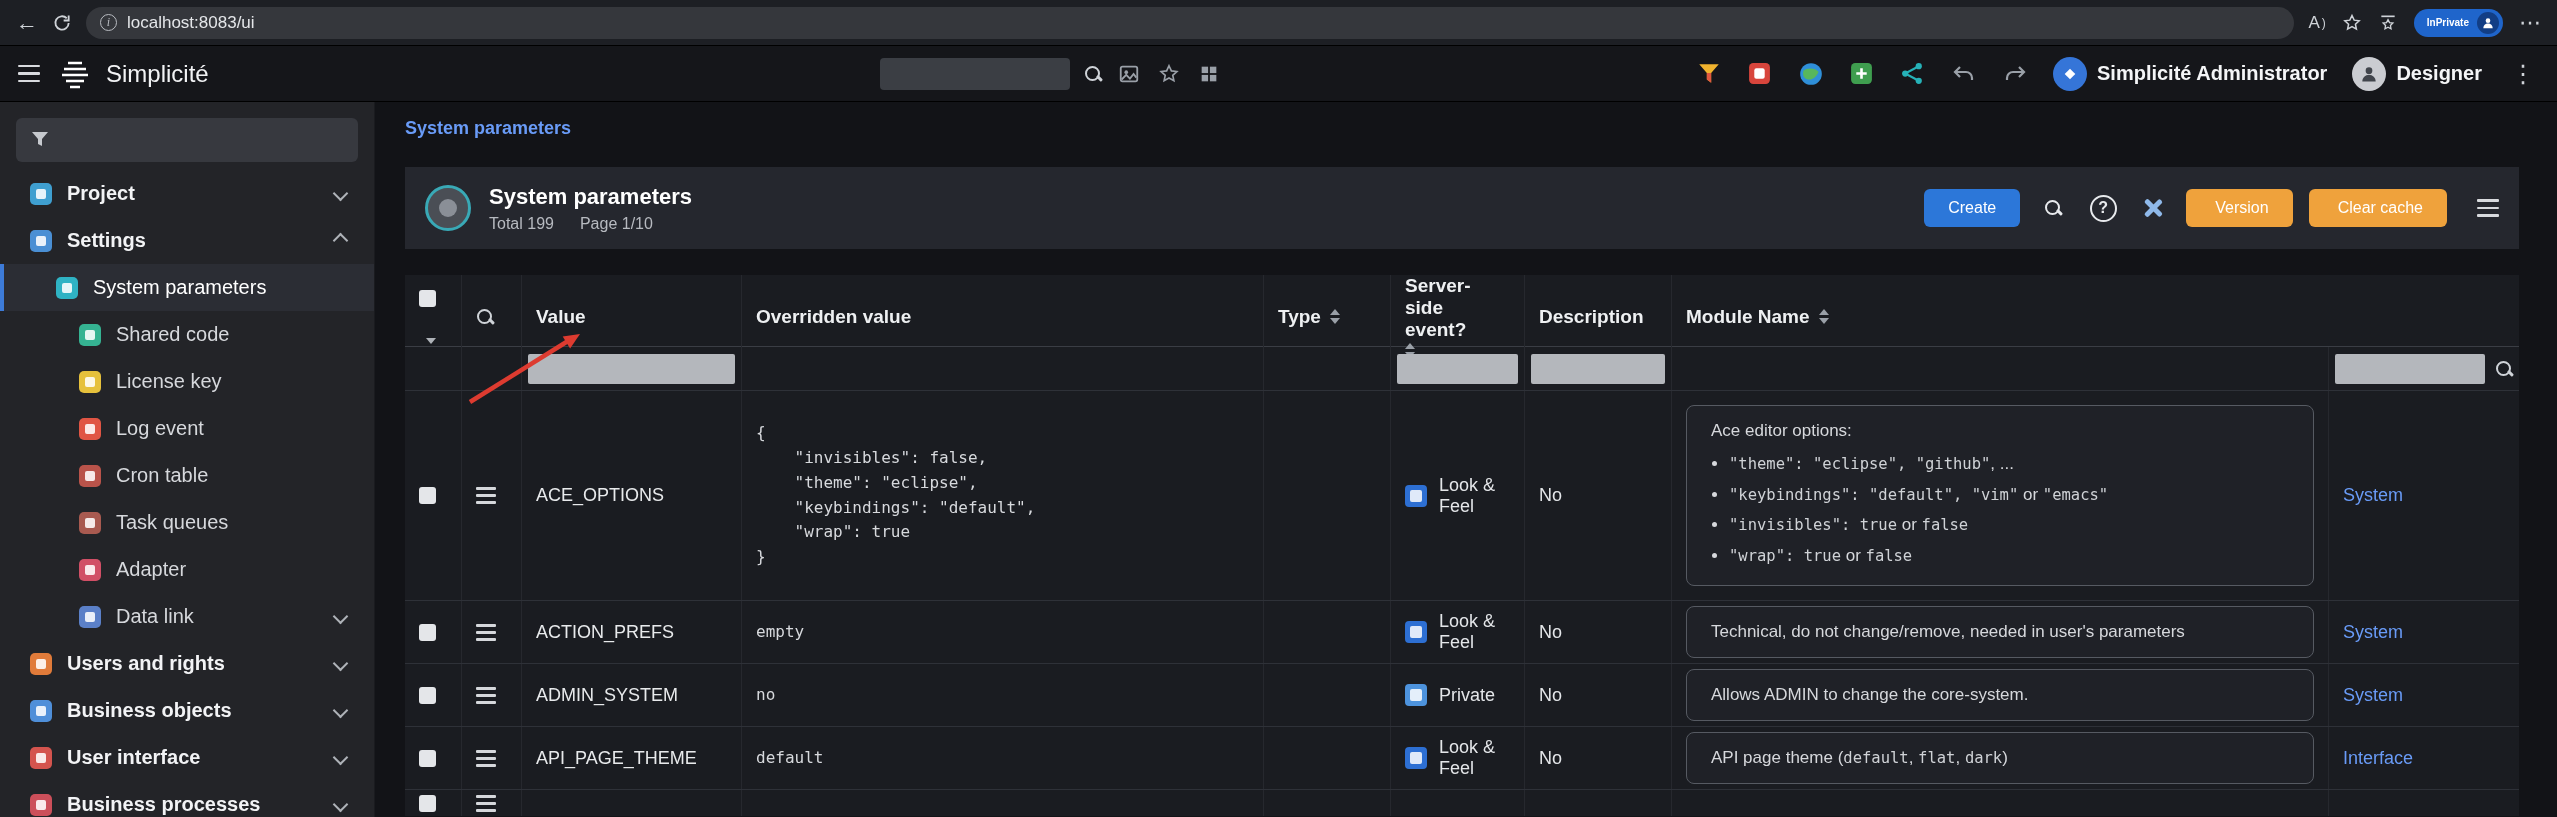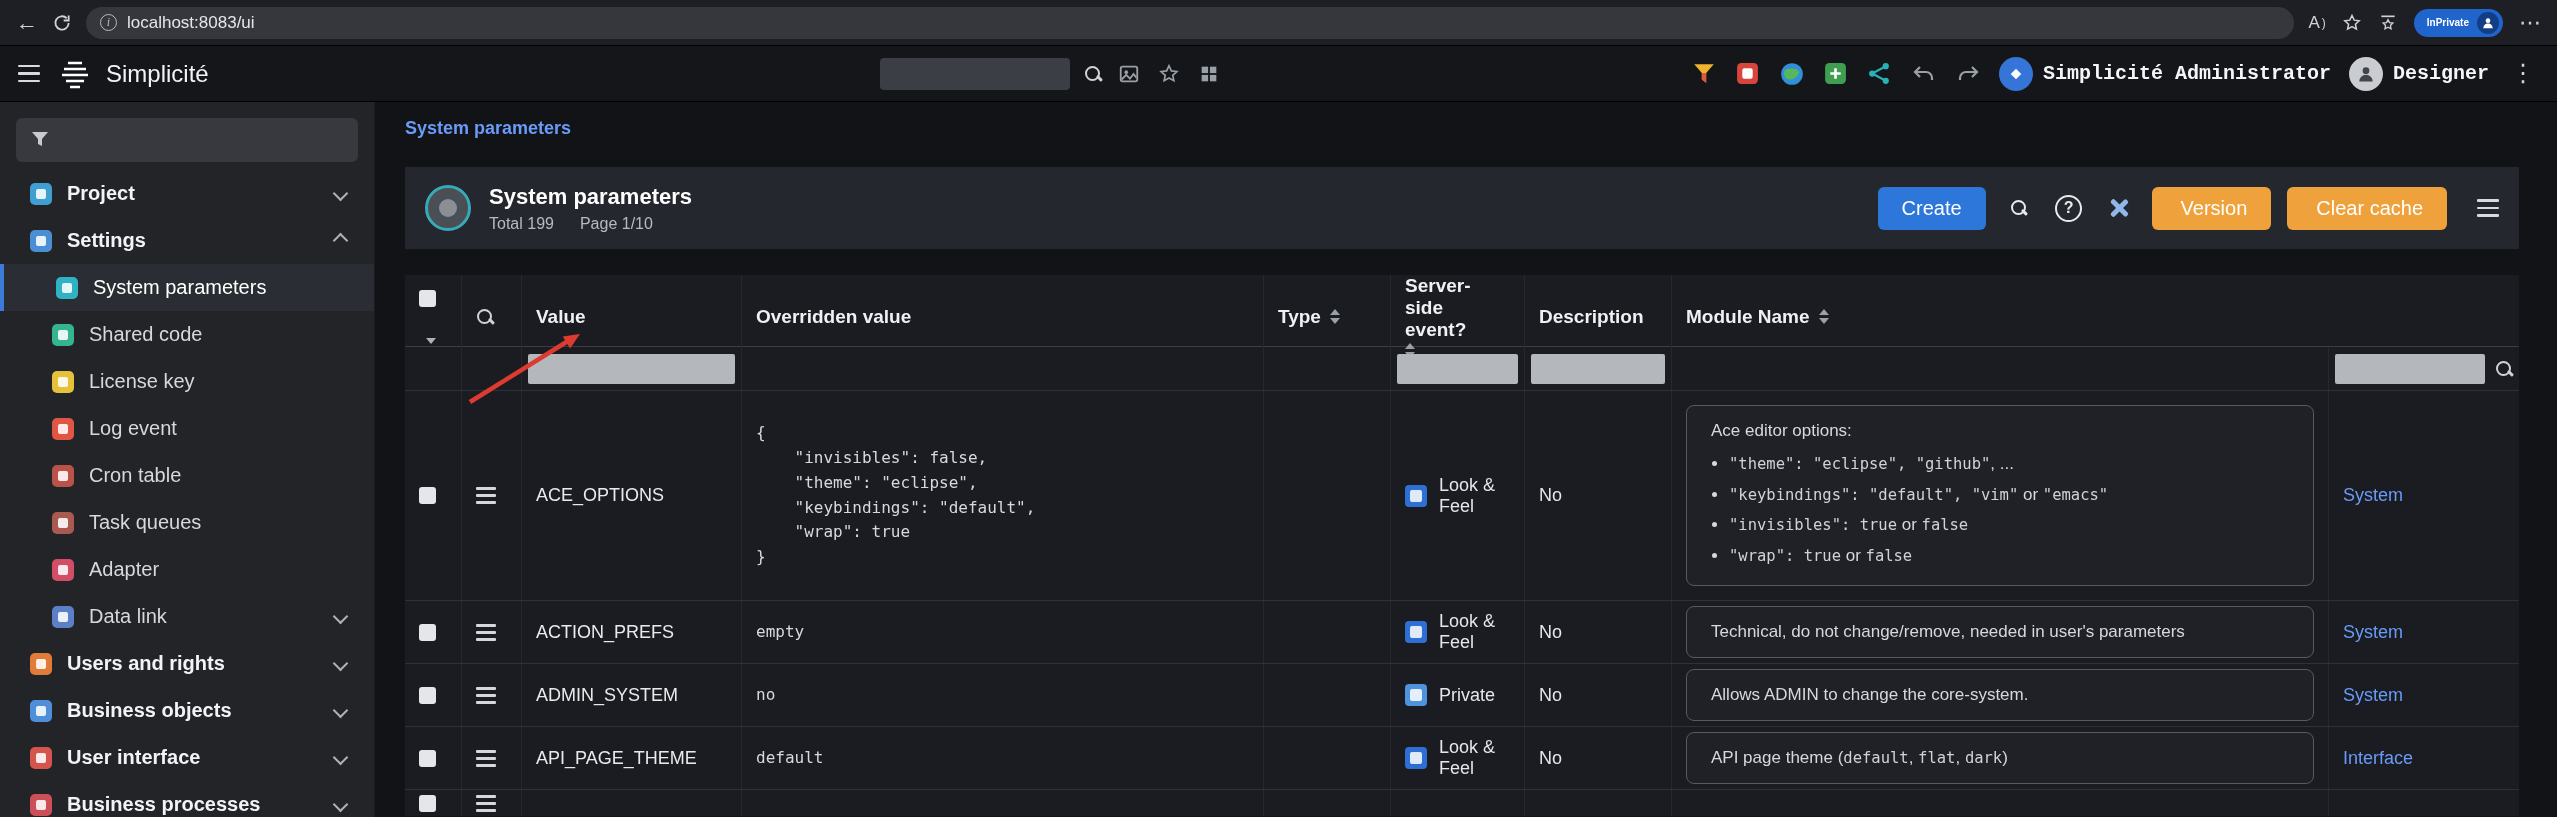--- a/index.html
+++ b/index.html
@@ -18,56 +18,56 @@
   .ip-avatar { width:22px; height:22px; border-radius:50%; background:#123e85; display:flex; align-items:center; justify-content:center; }
 
   
   .appbar { height:56px; background:#15161a; display:flex; align-items:center; padding:0 18px; position:relative; border-bottom:1px solid #000; }
   .bars { display:inline-flex; flex-direction:column; gap:5px; cursor:pointer; }
   .bars i { display:block; width:22px; height:2.5px; background:#d8dade; border-radius:1px; }
   .brand-wrap { display:flex; align-items:center; gap:14px; margin-left:18px; }
   .brand { font-size:24px; color:#f2f3f5; font-weight:400; }
   .searchbox { position:absolute; left:880px; display:flex; align-items:center; gap:14px; }
   .search-input { width:190px; height:32px; background:#3b3e44; border:none; border-radius:4px; color:#e4e6e9; padding:0 10px; font-size:16px; }
-  .appbar-right { margin-left:auto; display:flex; align-items:center; gap:18px;font-family:Liberation Mono, monospace; }
+  .appbar-right { margin-left:auto; display:flex; align-items:center; gap:25px; }
   .cicon { width:26px; height:26px; cursor:pointer; display:flex; align-items:center; justify-content:center; }
   .avatar { width:34px; height:34px; border-radius:50%; display:flex; align-items:center; justify-content:center; flex:0 0 auto; }
   .avatar.blue { background:#3575d8; }
   .avatar.gray { background:#caccd1; }
   .user-chip { display:flex; align-items:center; gap:10px; cursor:pointer; }
   .user-name { font-size:20px; font-weight:700; color:#f4f5f7; }
   .kebab { color:#cfd3d8; font-size:24px; cursor:pointer; padding:0 4px; }
 
   
   .content { display:flex; height:715px; }
 
   
   .sidebar { width:375px; background:#232428; flex:0 0 auto; overflow:hidden; border-right:1px solid #1a1b1f; }
   .sb-filter { margin:16px 16px 8px 16px; height:44px; background:#37393f; border-radius:6px; display:flex; align-items:center; padding:0 14px; cursor:text; }
   .sb-item { height:47px; display:flex; align-items:center; padding-left:30px; cursor:pointer; }
-  .sb-item.sub { padding-left:52px; }
+  .sb-item.sub { padding-left:79px; }
   .sb-item.active { background:#2b2d34; border-left:4px solid var(--active-border,#3d7bd8); padding-left:52px; }
   .sb-icon { width:22px; height:22px; border-radius:5px; flex:0 0 auto; position:relative; }
   .sb-icon::after { content:""; position:absolute; left:6px; top:6px; width:10px; height:10px; background:rgba(255,255,255,.88); border-radius:2px; }
   .sb-label { margin-left:15px; font-size:20px; color:#d6d8dc; white-space:nowrap; }
   .sb-item.top .sb-label { color:#f2f3f5; font-weight:700; }
   .sb-item.active .sb-label { color:#fff; }
   .chev { width:11px; height:11px; margin-left:auto; margin-right:28px; border-right:2.5px solid #aeb2b8; border-bottom:2.5px solid #aeb2b8; transform:rotate(45deg); flex:0 0 auto; }
   .chev.up { transform:rotate(-135deg); }
 
   
   .main { flex:1; position:relative; overflow:hidden; }
   .breadcrumb { margin:16px 0 0 30px; font-size:18px; font-weight:700; color:var(--link-blue,#699bf7); cursor:pointer; display:inline-block; }
   .panel-head { margin:28px 38px 0 30px; height:82px; background:#25272e; display:flex; align-items:center; padding:0 20px; gap:18px; }
   .ph-icon { width:46px; height:46px; border-radius:50%; border:3px solid #39a9b6; background:#4a4e55; position:relative; flex:0 0 auto; }
   .ph-icon::after { content:""; position:absolute; left:11px; top:11px; width:18px; height:18px; border-radius:50%; background:#8a8f97; }
   .ph-title { font-size:22px; font-weight:700; color:#fff; }
   .ph-sub { display:flex; gap:26px; margin-top:5px; font-size:16px; color:#b7bac0; }
   .ph-actions { margin-left:auto; display:flex; align-items:center; gap:16px; }
-  .btn { border:none; border-radius:6px; font-size:20px; color:#fff; padding:10px 24px; cursor:pointer; font-family:inherit; }
+  .btn { border:none; border-radius:6px; font-size:16px; color:#fff; padding:10px 24px; cursor:pointer; font-family:inherit; }
   .btn.blue { background:var(--accent-blue,#2c77d9); }
   .btn.orange { background:var(--btn-orange,#efa23c);padding-left:29px; }
   .icon-btn { cursor:pointer; display:flex; align-items:center; justify-content:center; width:34px; height:34px; }
   .help-circle { width:27px; height:27px; border:2.5px solid #e8eaed; border-radius:50%; display:flex; align-items:center; justify-content:center; font-size:16px; font-weight:700; color:#e8eaed; }
   .xmark { position:relative; width:26px; height:26px; }
   .xmark::before,.xmark::after { content:""; position:absolute; left:11px; top:2px; width:4.5px; height:22px; background:#8fb9ea; border-radius:2px; }
   .xmark::before { transform:rotate(45deg); }
   .xmark::after { transform:rotate(-45deg); }
   .ph-menu { margin-left:14px; }
 

